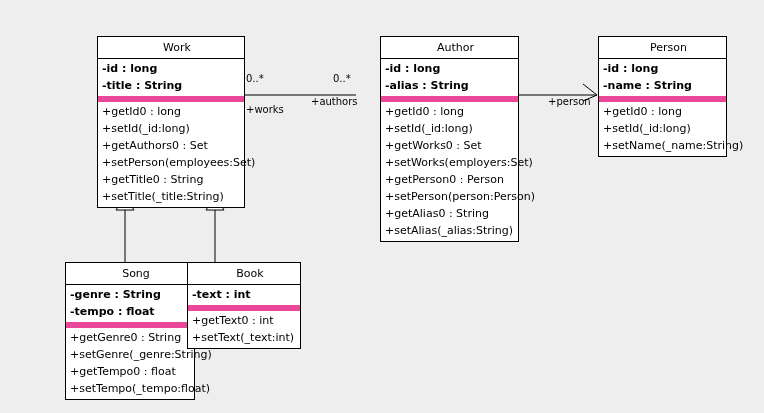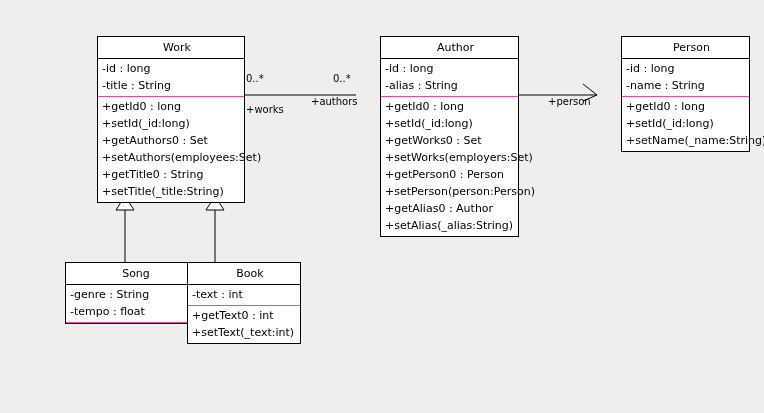--- a/index.html
+++ b/index.html
@@ -40,21 +40,22 @@
     color: #000000;
     line-height: 13px;
     padding: 4px 4px 4px 16px;
     border-bottom: 1px solid #000000;
     white-space: nowrap;
   }
   .compartment {
     padding: 1px 0 2px 0;
   }
   .compartment.attrs {
-    border-bottom: 1px solid #ec4899;
+    border-bottom: 6px solid #ec4899;
+    font-weight: bold;
   }
   .member {
     font-size: 11px;
     color: #000000;
     line-height: 17px;
     padding: 0 4px 0 4px;
     white-space: nowrap;
     overflow: visible;
   }
   .edge-label {
@@ -89,62 +90,68 @@
   <div class="uml-class" style="left:97px; top:36px; width:148px;">
     <div class="class-name">Work</div>
     <div class="compartment attrs">
       <div class="member">-id : long</div>
       <div class="member">-title : String</div>
     </div>
     <div class="compartment ops">
       <div class="member">+getId0 : long</div>
       <div class="member">+setId(_id:long)</div>
       <div class="member">+getAuthors0 : Set</div>
-      <div class="member">+setAuthors(employees:Set)</div>
+      <div class="member">+setPerson(employees:Set)</div>
       <div class="member">+getTitle0 : String</div>
       <div class="member">+setTitle(_title:String)</div>
     </div>
   </div>
 
   <div class="uml-class" style="left:356px; top:36px; width:139px;margin-left:24px;">
     <div class="class-name">Author</div>
     <div class="compartment attrs">
       <div class="member">-id : long</div>
       <div class="member">-alias : String</div>
     </div>
     <div class="compartment ops">
       <div class="member">+getId0 : long</div>
       <div class="member">+setId(_id:long)</div>
       <div class="member">+getWorks0 : Set</div>
       <div class="member">+setWorks(employers:Set)</div>
       <div class="member">+getPerson0 : Person</div>
       <div class="member">+setPerson(person:Person)</div>
-      <div class="member">+getAlias0 : Author</div>
+      <div class="member">+getAlias0 : String</div>
       <div class="member">+setAlias(_alias:String)</div>
     </div>
   </div>
 
-  <div class="uml-class" style="left:598px; top:36px; width:129px;margin-left:23px;">
+  <div class="uml-class" style="left:598px; top:36px; width:129px;">
     <div class="class-name">Person</div>
     <div class="compartment attrs">
       <div class="member">-id : long</div>
       <div class="member">-name : String</div>
     </div>
     <div class="compartment ops">
       <div class="member">+getId0 : long</div>
       <div class="member">+setId(_id:long)</div>
       <div class="member">+setName(_name:String)</div>
     </div>
   </div>
 
   <div class="uml-class" style="left:45px; top:262px; width:130px;margin-left:20px;">
     <div class="class-name">Song</div>
     <div class="compartment attrs">
       <div class="member">-genre : String</div>
       <div class="member">-tempo : float</div>
+    </div>
+    <div class="compartment ops">
+      <div class="member">+getGenre0 : String</div>
+      <div class="member">+setGenre(_genre:String)</div>
+      <div class="member">+getTempo0 : float</div>
+      <div class="member">+setTempo(_tempo:float)</div>
     </div>
   </div>
 
   <div class="uml-class" style="left:187px; top:262px; width:114px;">
     <div class="class-name">Book</div>
     <div class="compartment attrs">
       <div class="member">-text : int</div>
     </div>
     <div class="compartment ops">
       <div class="member">+getText0 : int</div>

